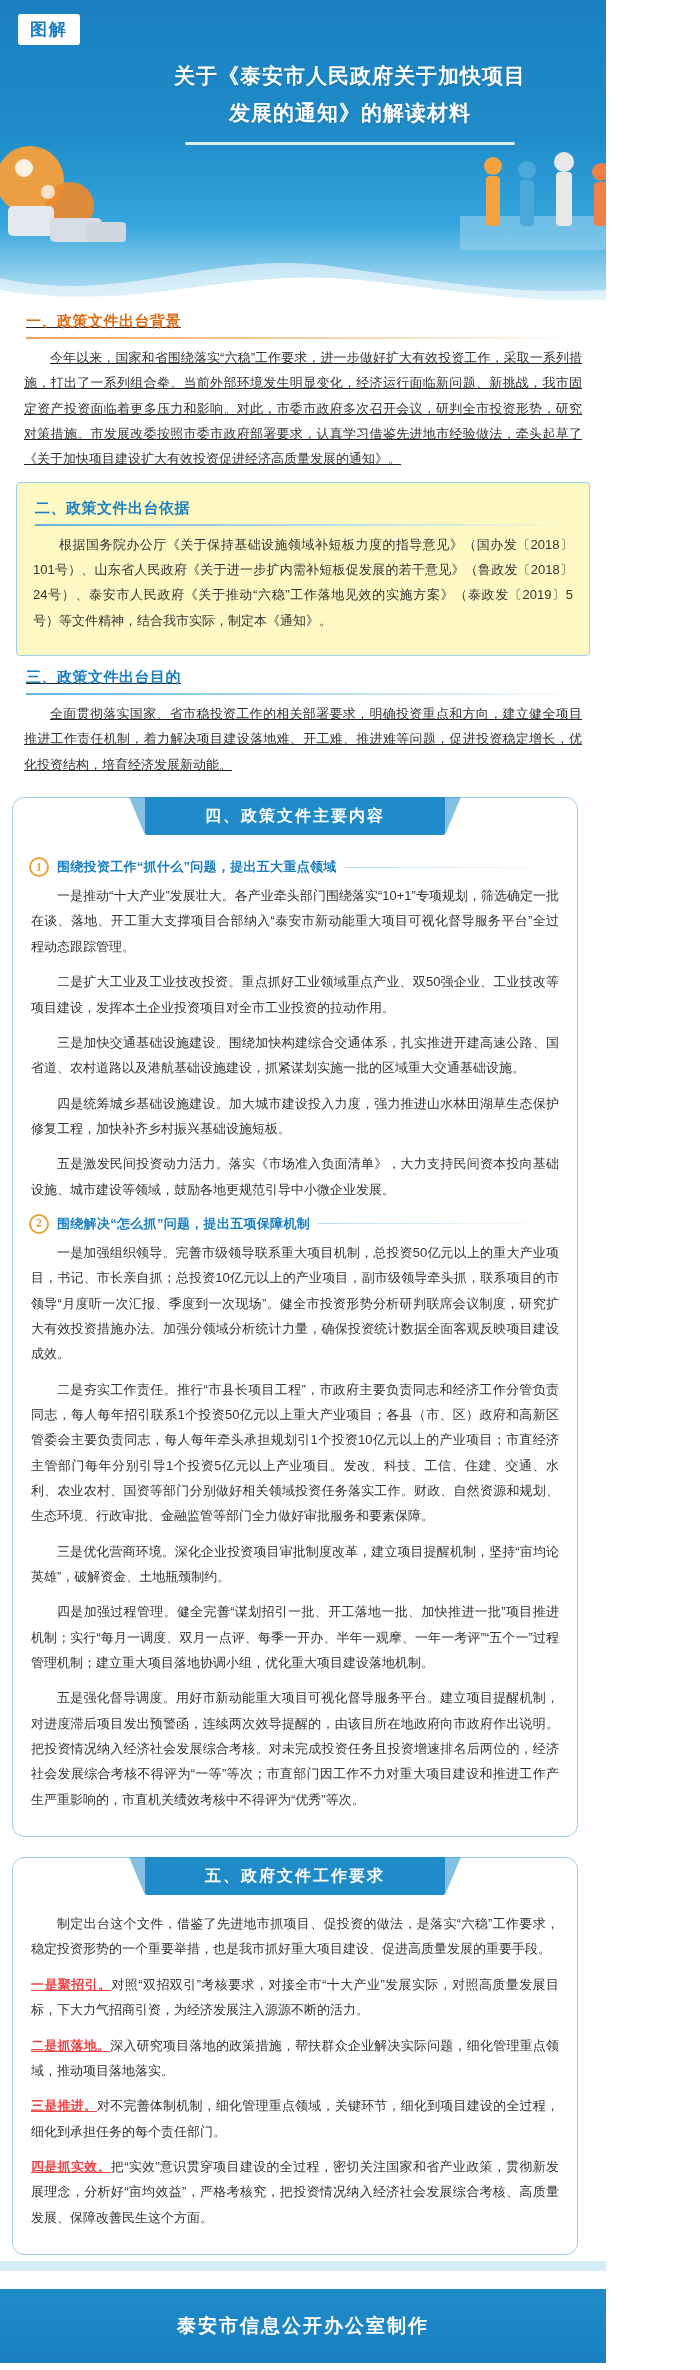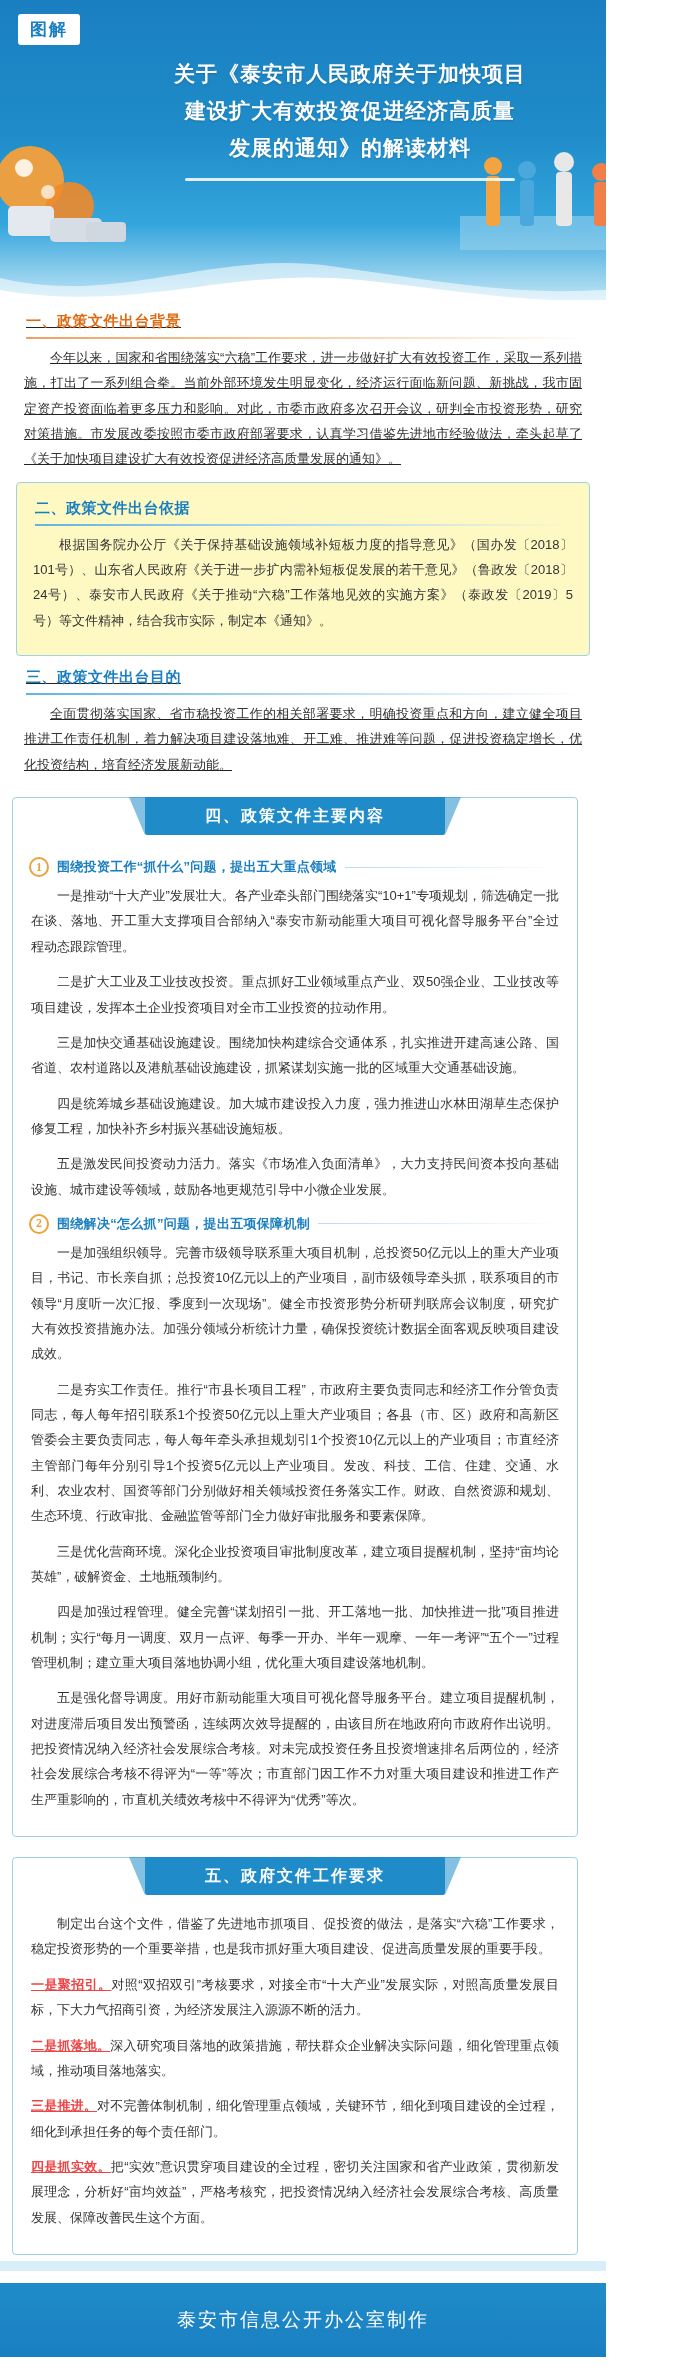--- a/index.html
+++ b/index.html
@@ -45,21 +45,21 @@
     z-index: 4;
     padding: 58px 58px 0 58px;
     text-align: center;
     color: #ffffff;
     font-size: 21px;
     font-weight: bold;
     line-height: 1.75;
     letter-spacing: 1px;
     text-shadow: 0 1px 2px rgba(0,0,0,.18);
   }
-  .header-title .line { display:block;font-family:Liberation Mono, monospace; }
+  .header-title .line { display:block; }
   .rule-deco {
     position:relative; z-index:4;
     margin: 10px auto 0 auto;
     width: 330px; height: 3px;
     background: rgba(255,255,255,.85);
     border-radius: 2px;
   }
   
   .deco { position:absolute; z-index:3; }
   .deco-left {
@@ -106,21 +106,21 @@
     border: 1px solid #9fd0ea;
     border-radius: 4px;
     padding: 4px 14px 12px 14px;
     background: #fef9c3;
   }
 
   
   .banner-wrap {
     margin: 20px 28px 6px 12px;
     border: 1px solid #9fd0ea;
-    border-radius: 4px;
+    border-radius: 12px;
     padding: 0 0 14px 0;
     background:#fff;
   }
   .ribbon {
     position: relative;
     margin: -1px auto 0 auto;
     width: 300px;
     height: 38px;
     background: #1f8cc9;
     color: #fff;
@@ -184,29 +184,29 @@
   }
 
   .lead-u {
     color: #ef4444;
     text-decoration: underline;
     font-weight: bold;
   }
 
   
   .footer {
-    margin-top: 12px;
+    margin-top: 18px;
     height: 74px;
     background: linear-gradient(180deg,#1f8cc9 0%, #1a7fc1 100%);
     color: #fff;
     display: flex;
     align-items: center;
     justify-content: center;
     font-size: 19px;
-    font-weight: normal;
+    font-weight: bold;
     letter-spacing: 2px;
   }
   .footer-cap {
     height: 10px;
     background: #d8eef9;
   }
 </style>
 </head>
 <body>
 
@@ -254,21 +254,20 @@
 
     <svg class="wave" viewBox="0 0 700 70" preserveAspectRatio="none">
       <path d="M0,42 C120,70 210,14 330,30 C450,46 560,72 700,40 L700,70 L0,70 Z" fill="#ffffff" opacity=".55"></path>
       <path d="M0,54 C140,78 230,30 360,44 C490,58 580,78 700,52 L700,70 L0,70 Z" fill="#ffffff"></path>
     </svg>
 
     <div class="badge">图解</div>
 
     <div class="header-title">
       <span class="line">关于《泰安市人民政府关于加快项目</span>
-      <span class="line">建设扩大有效投资促进经济高质量</span>
       <span class="line">发展的通知》的解读材料</span>
     </div>
     <div class="rule-deco"></div>
   </div>
 
   <div class="sec">
     <div class="sec-head orange">一、政策文件出台背景</div>
     <div class="sec-underline"></div>
     <div class="para">今年以来，国家和省围绕落实“六稳”工作要求，进一步做好扩大有效投资工作，采取一系列措施，打出了一系列组合拳。当前外部环境发生明显变化，经济运行面临新问题、新挑战，我市固定资产投资面临着更多压力和影响。对此，市委市政府多次召开会议，研判全市投资形势，研究对策措施。市发展改委按照市委市政府部署要求，认真学习借鉴先进地市经验做法，牵头起草了《关于加快项目建设扩大有效投资促进经济高质量发展的通知》。</div>
   </div>

